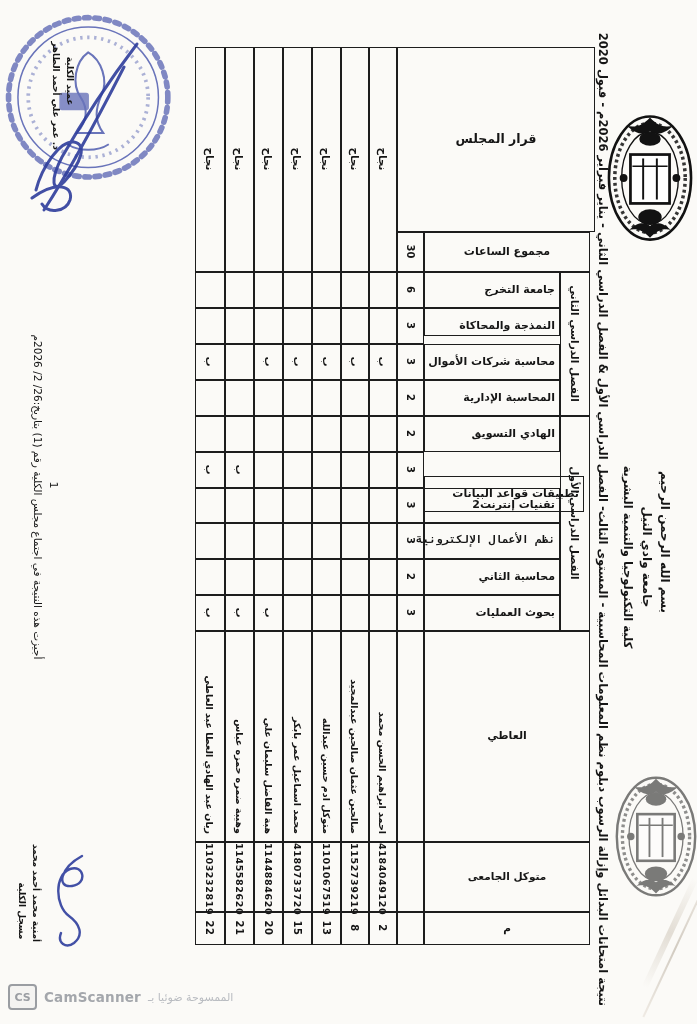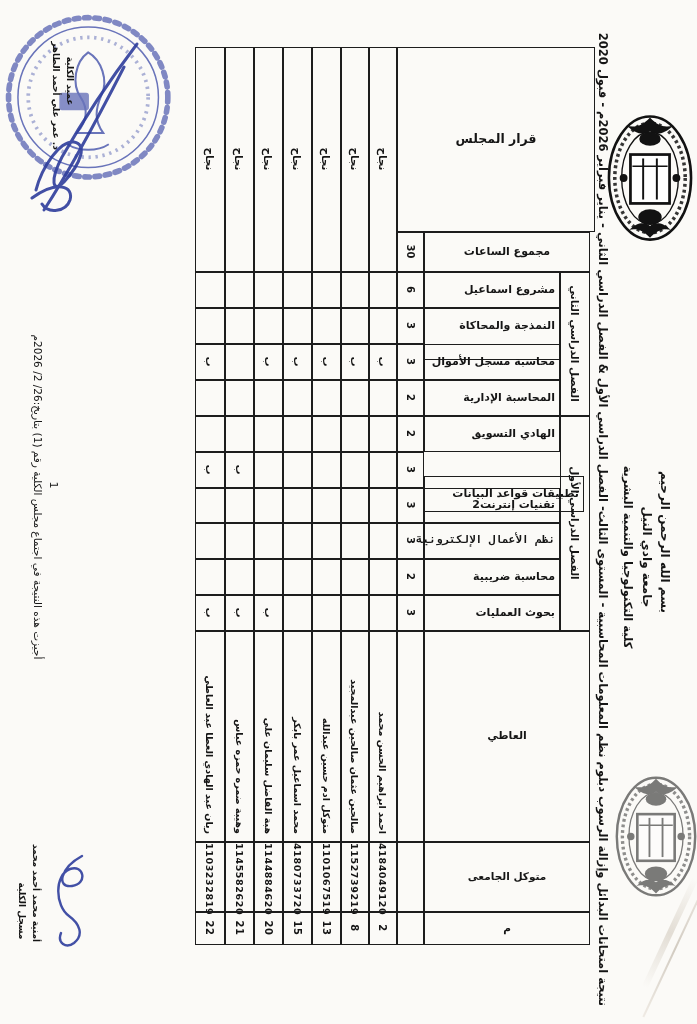--- a/index.html
+++ b/index.html
@@ -96,33 +96,33 @@
       <div class="cell" style="left: 397px; top: 47px; width: 198px; height: 185px;">
         <span class="ht f125 b" style="line-height: 182px;">قرار المجلس</span>
       </div>
       <div class="cell" style="left: 424px; top: 232px; width: 166px; height: 40px;">
         <span class="ht f11 b" style="line-height: 37px;">مجموع الساعات</span>
       </div>
       <div class="cell" style="left: 397px; top: 232px; width: 27px; height: 40px;">
         <span class="vt f10 b" style="width: 37px; height: 24px; line-height: 24px; transform: translateX(24px) rotate(90deg);">30</span>
       </div>
       <div class="cell" style="left: 424px; top: 272px; width: 136px; height: 36px;">
-        <span class="ht f11 b right" style="line-height: 33px;">مشروع اسماعيل</span>
+        <span class="ht f11 b right" style="line-height: 33px;">جامعة التخرج</span>
       </div>
       <div class="cell" style="left: 397px; top: 272px; width: 27px; height: 36px;">
         <span class="vt f10 b" style="width: 33px; height: 24px; line-height: 24px; transform: translateX(24px) rotate(90deg);">6</span>
       </div>
-      <div class="cell" style="left: 424px; top: 308px; width: 136px; height: 52px; padding-left: 20px;">
+      <div class="cell" style="left: 424px; top: 308px; width: 136px; height: 28px; padding-left: 20px;">
         <span class="ht f11 b right" style="line-height: 33px;">النمذجة والمحاكاة</span>
       </div>
       <div class="cell" style="left: 397px; top: 308px; width: 27px; height: 36px;">
         <span class="vt f10 b" style="width: 33px; height: 24px; line-height: 24px; transform: translateX(24px) rotate(90deg);">3</span>
       </div>
       <div class="cell" style="left: 424px; top: 344px; width: 136px; height: 36px;">
-        <span class="ht f11 b right" style="line-height: 33px;">محاسبة مسجل الأموال</span>
+        <span class="ht f11 b right" style="line-height: 33px;">محاسبة شركات الأموال</span>
       </div>
       <div class="cell" style="left: 397px; top: 344px; width: 27px; height: 36px;">
         <span class="vt f10 b" style="width: 33px; height: 24px; line-height: 24px; transform: translateX(24px) rotate(90deg);">3</span>
       </div>
       <div class="cell" style="left: 424px; top: 380px; width: 136px; height: 36px;">
         <span class="ht f11 b right" style="line-height: 33px;">المحاسبة الإدارية</span>
       </div>
       <div class="cell" style="left: 397px; top: 380px; width: 27px; height: 36px;">
         <span class="vt f10 b" style="width: 33px; height: 24px; line-height: 24px; transform: translateX(24px) rotate(90deg);">2</span>
       </div>
@@ -144,21 +144,21 @@
       <div class="cell" style="left: 397px; top: 488px; width: 27px; height: 35px;">
         <span class="vt f10 b" style="width: 32px; height: 24px; line-height: 24px; transform: translateX(24px) rotate(90deg);">3</span>
       </div>
       <div class="cell" style="left: 424px; top: 523px; width: 136px; height: 36px;">
         <span class="ht f11 b right" style="line-height: 33px; font-family: Liberation Mono, monospace;">نظم الأعمال الإلكترونية</span>
       </div>
       <div class="cell" style="left: 397px; top: 523px; width: 27px; height: 36px;">
         <span class="vt f10 b" style="width: 33px; height: 24px; line-height: 24px; transform: translateX(24px) rotate(90deg);">3</span>
       </div>
       <div class="cell" style="left: 424px; top: 559px; width: 136px; height: 36px;">
-        <span class="ht f11 b right" style="line-height: 33px;">محاسبة ضريبية</span>
+        <span class="ht f11 b right" style="line-height: 33px;">محاسبة الثاني</span>
       </div>
       <div class="cell" style="left: 397px; top: 559px; width: 27px; height: 36px;">
         <span class="vt f10 b" style="width: 33px; height: 24px; line-height: 24px; transform: translateX(24px) rotate(90deg);">2</span>
       </div>
       <div class="cell" style="left: 424px; top: 595px; width: 136px; height: 36px;">
         <span class="ht f11 b right" style="line-height: 33px;">بحوث العمليات</span>
       </div>
       <div class="cell" style="left: 397px; top: 595px; width: 27px; height: 36px;">
         <span class="vt f10 b" style="width: 33px; height: 24px; line-height: 24px; transform: translateX(24px) rotate(90deg);">3</span>
       </div>
@@ -499,13 +499,18 @@
         <span class="vt f9 b" style="width: 70px; height: 13px; line-height: 13px; transform: translateX(13px) rotate(90deg);">عميد الكلية</span>
       </div>
       <div class="cell nb" style="left: 29px; top: 843px; width: 13px; height: 100px;">
         <span class="vt f9 b" style="width: 100px; height: 13px; line-height: 13px; transform: translateX(13px) rotate(90deg);">أمنية محمد أحمد محمد</span>
       </div>
       <div class="cell nb" style="left: 15px; top: 880px; width: 13px; height: 62px;">
         <span class="vt f9 b" style="width: 62px; height: 13px; line-height: 13px; transform: translateX(13px) rotate(90deg);">مسجل الكلية</span>
       </div>
     </div>
 
+  <div id="watermark">
+    <div class="cs-logo">CS</div>
+    <span class="cs-brand">CamScanner</span>
+    <span class="cs-arabic">الممسوحة ضوئيا بـ</span>
+  </div>
 </div>
 
 </body></html>

